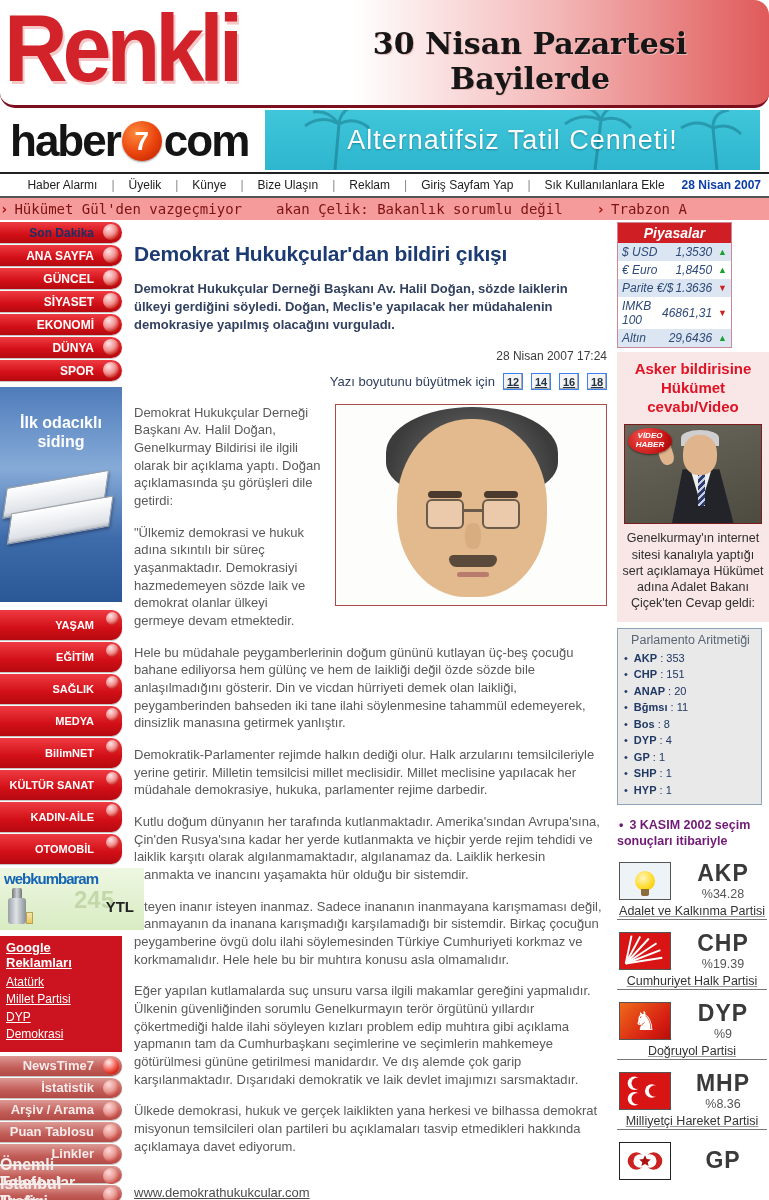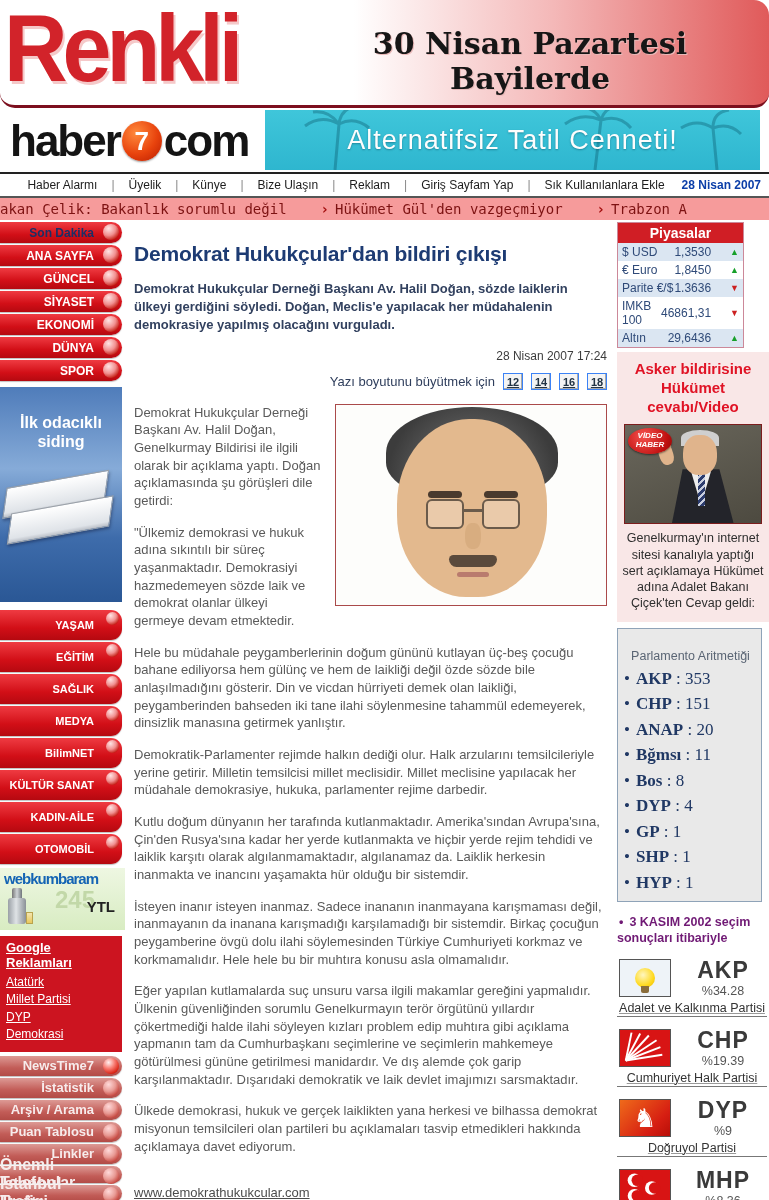--- a/index.html
+++ b/index.html
@@ -49,21 +49,21 @@
   .btn.tiny { height:17px; font-size:16px; }
   .btn.bright .sphere { background:radial-gradient(circle at 35% 28%, #fff0f0, #f87a70 40%, #d41505 80%); }
 
   
   .ad-siding { width:122px; height:215px; margin:6px 0 8px; background:linear-gradient(180deg,#4f7cba 0%, #86abd8 38%, #3e6cab 70%, #2a5795 100%); position:relative; overflow:hidden; }
   .ad-siding .adtxt { padding-top:26px; text-align:center; color:#fff; font-size:16px; font-weight:bold; line-height:1.2; }
   .sidingimg { position:absolute; left:8px; top:92px; width:104px; height:80px; transform:rotate(-10deg); }
   .sidingimg .strip { height:30px; background:linear-gradient(180deg,#ffffff,#dfe3e8 85%,#b9bec6); border:1px solid #9aa0a8; margin-bottom:-4px; transform:skewX(-18deg); box-shadow:1px 2px 3px rgba(0,0,30,.35); }
 
   
-  .ad-kumbara { width:125px; height:62px; background:linear-gradient(180deg,#eef7e2,#d8ecc2); margin:4px 0 6px; position:relative; overflow:hidden; }
+  .ad-kumbara { width:144px; height:62px; background:linear-gradient(180deg,#eef7e2,#d8ecc2); margin:4px 0 6px; position:relative; overflow:hidden; }
   .kumbara-logo { font-size:15px; font-weight:bold; color:#1464b4; padding:2px 0 0 4px; letter-spacing:-1px; }
   .price { position:absolute; right:30px; top:18px; font-size:24px; font-weight:bold; color:#c2d8a8; }
   .ytl { position:absolute; right:10px; top:30px; font-size:15px; font-weight:bold; color:#222; }
   .juicer { position:absolute; left:6px; top:20px; width:26px; height:38px; }
   .juicer .jbody { position:absolute; left:2px; top:10px; width:18px; height:26px; background:linear-gradient(90deg,#9aa0a6,#dfe3e6 45%,#8b9197); border-radius:3px; }
   .juicer .jtop { position:absolute; left:6px; top:0; width:10px; height:14px; background:linear-gradient(90deg,#777,#cfd3d6 50%,#6f757a); border-radius:2px; }
   .juicer .jglass { position:absolute; left:20px; top:24px; width:7px; height:12px; background:linear-gradient(180deg,#f4e6b0,#e8c85c); border:1px solid #b9a34e; }
 
   
   .gbox { width:122px; background:#cc1420; padding:4px 6px 8px; margin-bottom:4px; }
@@ -87,44 +87,44 @@
   .glass.l{ left:90px; } .glass.r{ left:146px; }
   .gbridge { position:absolute; left:127px; top:104px; width:20px; height:3px; background:#6b5b4b; }
   .nose { position:absolute; left:129px; top:118px; width:16px; height:26px; background:#d8ad80; border-radius:40%; }
   .stache { position:absolute; left:113px; top:150px; width:48px; height:12px; background:#5a4a3c; border-radius:6px 6px 10px 10px; }
   .mouth { position:absolute; left:121px; top:167px; width:32px; height:5px; background:#b97b6e; border-radius:3px; }
 
   .siteLink { display:inline-block; margin-top:16px; font-size:13px; color:#4c4c4c; text-decoration:underline; cursor:pointer; }
   .mainrule { margin-top:14px; border-top:1px solid #9fb2c8; }
 
   
-  .markets { width:127px; border:1px solid #c89; background:#fff; }
+  .markets { width:115px; border:1px solid #c89; background:#fff;font-style:italic; }
   .markets .mhead { background:#d01e25; color:#fff; font-size:14px; font-weight:bold; text-align:center; padding:2px 0; }
   .mrow { display:flex; align-items:center; justify-content:space-between; padding:2px 4px; font-size:12px; color:#2f4a78; }
   .mrow:nth-child(even) { background:#dbe6f2; }
-  .mval { font-weight:normal; display:flex; align-items:center; gap:19px; }
+  .mval { font-weight:normal; display:flex; align-items:center; gap:6px; }
   .arrow { font-size:9px; }
   .arrow.up { color:#17a02a; } .arrow.down { color:#cc2020; }
 
   .videoBox { width:152px; background:#f9e7e7; margin-top:4px; padding:8px 4px 10px; text-align:center; }
   .vtitle { color:#e01325; font-size:15px; font-weight:bold; line-height:1.25; }
   .vthumb { position:relative; width:138px; height:100px; margin:8px auto 6px; background:linear-gradient(160deg,#6a675c,#4d4a40); border:1px solid #7c1d1d; overflow:hidden; }
   .vface { position:absolute; left:58px; top:10px; width:34px; height:40px; background:#e0b48c; border-radius:45%; }
   .vhair { position:absolute; left:56px; top:5px; width:38px; height:16px; background:#cfcfcf; border-radius:50% 50% 0 0; }
   .vsuit { position:absolute; left:30px; top:44px; width:92px; height:56px; background:#23242a; clip-path:polygon(18% 100%, 30% 0, 70% 0, 86% 100%); }
   .vshirt { position:absolute; left:66px; top:46px; width:20px; height:34px; background:#eee; clip-path:polygon(0 0,100% 0,50% 100%); }
   .vtie { position:absolute; left:73px; top:47px; width:7px; height:34px; background:repeating-linear-gradient(135deg,#2c3c6e 0 3px,#c8cede 3px 5px); }
   .vhand { position:absolute; left:34px; top:18px; width:14px; height:22px; background:#e0b48c; border-radius:40%; transform:rotate(-18deg); }
   .vfinger { position:absolute; left:40px; top:8px; width:5px; height:16px; background:#e0b48c; border-radius:3px; transform:rotate(-12deg); }
   .vbadge { position:absolute; left:3px; top:3px; width:44px; height:26px; border-radius:50%; background:radial-gradient(circle at 35% 30%, #f5524e, #c01010 70%, #8e0505); color:#fff; font-size:8px; font-weight:bold; font-style:italic; display:flex; flex-direction:column; align-items:center; justify-content:center; line-height:1.1; box-shadow:0 1px 2px rgba(0,0,0,.5); }
   .vcap { font-size:12.5px; color:#2e2e2e; line-height:1.3; margin-top:2px; }
 
   .parl { width:145px; background:#e9e9e9; border:1px solid #8fa3b8; margin-top:6px; padding:4px 2px 6px 4px; }
-  .parl .ptitle { text-align:center; color:#5a6574; font-size:12.5px; margin-bottom:3px;margin-top:16px; }
-  .pitem { font-size:17px; color:#203864; line-height:1.5;font-family:Liberation Serif, serif; }
+  .parl .ptitle { text-align:center; color:#5a6574; font-size:12.5px; margin-bottom:3px; }
+  .pitem { font-size:11px; color:#203864; line-height:1.5; }
   .pitem::before { content:"•"; margin:0 6px 0 2px; color:#203864; }
   .pitem b { font-weight:bold; }
   .pnote { width:145px; font-size:12.5px; font-weight:bold; color:#701a75; margin-top:12px; line-height:1.3; }
   .pnote::before { content:"•"; margin:0 6px 0 2px; }
 
   .pcard { width:150px; background:#fff; margin-top:10px; border-bottom:1px solid #777; padding-bottom:1px; }
   .pcard .prow { display:flex; align-items:center; gap:8px; padding:2px 0 0 2px; }
   .plogo { width:52px; height:38px; border:1px solid #555; flex:0 0 52px; display:flex; align-items:center; justify-content:center; overflow:hidden; }
   .pmeta { text-align:center; flex:1; }
   .pabbr { font-size:23px; font-weight:bold; color:#3a3a3a; letter-spacing:1px; line-height:1; }
@@ -168,22 +168,22 @@
     <span class="navitem">Üyelik</span>
     <span class="navitem">Künye</span>
     <span class="navitem">Bize Ulaşın</span>
     <span class="navitem">Reklam</span>
     <span class="navitem">Giriş Sayfam Yap</span>
     <span class="navitem">Sık Kullanılanlara Ekle</span>
     <span class="navdate">28 Nisan 2007</span>
   </div>
 
   <div class="ticker">
+    <span class="seg arrowed">Hükümet Gül'den vazgeçmiyor</span>
     <span class="seg">akan Çelik: Bakanlık sorumlu değil</span>
-    <span class="seg arrowed">Hükümet Gül'den vazgeçmiyor</span>
     <span class="seg arrowed">Trabzon A</span>
   </div>
 
   <div class="content">
 
     <div class="col-left">
       <div class="btn navyText">
           <span>Son Dakika</span>
           <span class="sphere"></span>
         </div>

